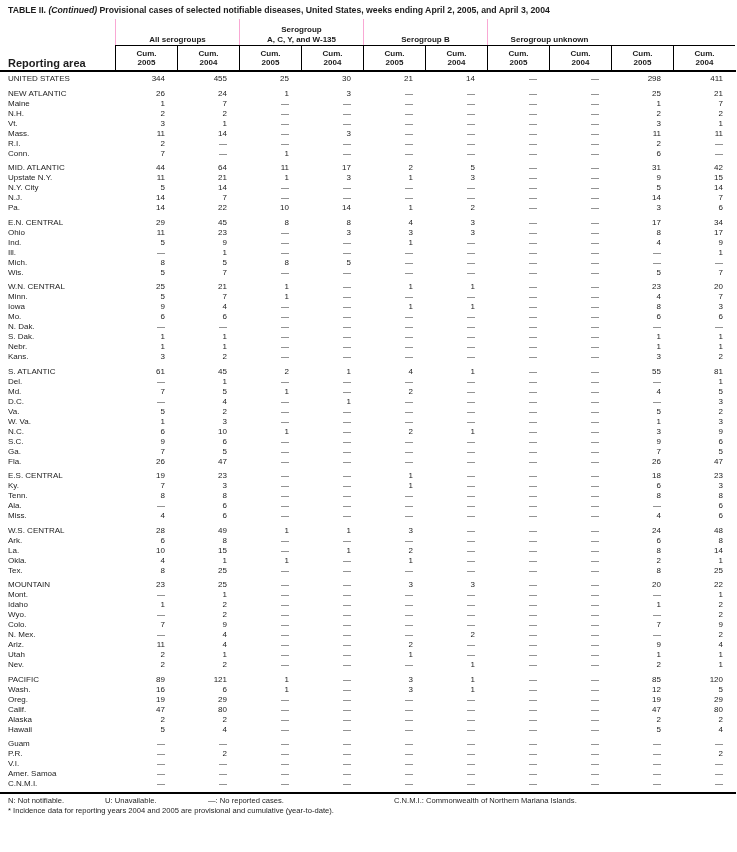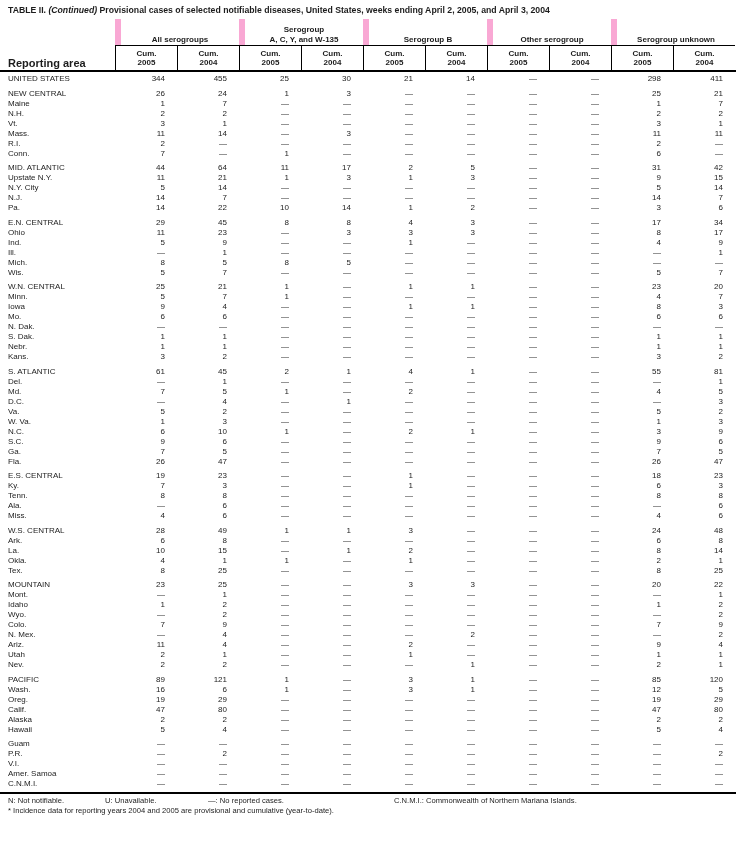--- a/index.html
+++ b/index.html
@@ -22,21 +22,21 @@
   .hrowA .spacer { width:115px; }
   .hrowA .span-cell {
     width:620px; border:solid #000; border-width:1px 0 1px 1px;
     display:flex; align-items:center; justify-content:center;
     font-weight:bold; font-size:8px;
   }
   .hrowB { display:flex; }
   .hrowB .spacer { width:115px; }
   .hrowB .groups { width:620px; display:flex; border-bottom:1px solid #000; }
   .gcell {
-    width:124px; height:26px; border-left:6px solid #f9a8d4;
+    width:124px; height:26px; border-left:1px solid #f9a8d4;
     display:flex; align-items:flex-end; justify-content:center;
     text-align:center; font-weight:bold; font-size:8px; line-height:9.5px;
     white-space:pre-line; padding-bottom:1px;
   }
   .hrowC { display:flex; height:24px; }
   .hrowC .area-hdr {
     width:115px; display:flex; align-items:flex-end;
     padding:0 0 1px 8px; font-weight:bold; font-size:11px;
   }
   .ccell {
@@ -73,21 +73,20 @@
   </div>
 
   <div class="thead">
     <div class="hrowB">
       <div class="spacer"></div>
       <div class="groups">
         <div class="gcell">All serogroups</div>
         <div class="gcell">Serogroup
 A, C, Y, and W-135</div>
         <div class="gcell">Serogroup B</div>
-        <div class="gcell">Other serogroup</div>
         <div class="gcell">Serogroup unknown</div>
       </div>
     </div>
     <div class="hrowC">
       <div class="area-hdr">Reporting area</div>
       <div class="ccell">Cum.
 2005</div>
       <div class="ccell">Cum.
 2004</div>
       <div class="ccell">Cum.
@@ -117,21 +116,21 @@
         <div class="cell val">25</div>
         <div class="cell val">30</div>
         <div class="cell val">21</div>
         <div class="cell val">14</div>
         <div class="cell val">—</div>
         <div class="cell val">—</div>
         <div class="cell val">298</div>
         <div class="cell val">411</div>
       </div>
       <div class="trow group-start">
-        <div class="cell area">NEW CENTRAL</div>
+        <div class="cell area">NEW ATLANTIC</div>
         <div class="cell val">26</div>
         <div class="cell val">24</div>
         <div class="cell val">1</div>
         <div class="cell val">3</div>
         <div class="cell val">—</div>
         <div class="cell val">—</div>
         <div class="cell val">—</div>
         <div class="cell val">—</div>
         <div class="cell val">25</div>
         <div class="cell val">21</div>

